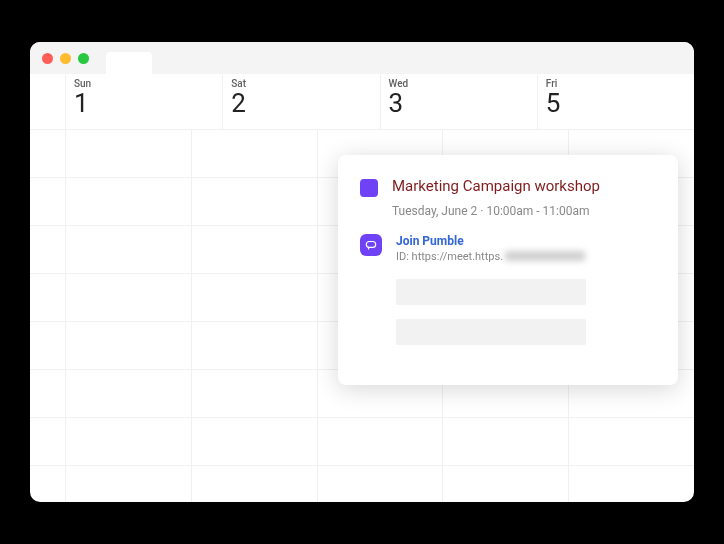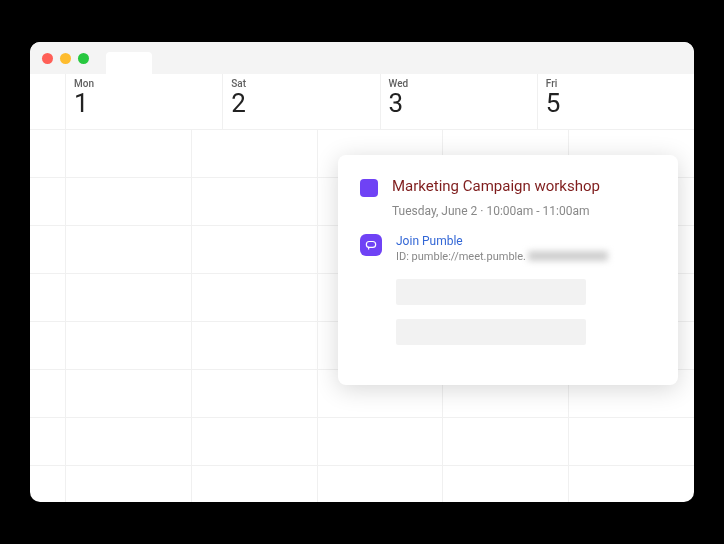--- a/index.html
+++ b/index.html
@@ -143,21 +143,21 @@
       border-radius: 6px;
       background: #6f42f5;
       flex-shrink: 0;
       display: flex;
       align-items: center;
       justify-content: center;
     }
     .join-link {
       font-size: 12px;
       color: #3367d6;
-      font-weight: 400;
+      font-weight: 700;
       cursor: pointer;
     }
     .meeting-id {
       font-size: 11px;
       color: #888;
       margin-top: 2px;
       display: flex;
       align-items: center;
     }
     .blur-rect {
@@ -188,21 +188,21 @@
   <div class="titlebar">
     <div class="traffic-light tl-red"></div>
     <div class="traffic-light tl-yellow"></div>
     <div class="traffic-light tl-green"></div>
     <div class="tab-nub"></div>
   </div>
 
   <div class="day-header">
     <div class="day-gutter"></div>
     <div class="day-cell">
-      <div class="day-label">Mon</div>
+      <div class="day-label">Sun</div>
       <div class="day-num">1</div>
     </div>
     <div class="day-cell">
       <div class="day-label">Sat</div>
       <div class="day-num">2</div>
     </div>
     <div class="day-cell">
       <div class="day-label">Wed</div>
       <div class="day-num">3</div>
     </div>
@@ -244,21 +244,21 @@
   <div class="popup-row">
     <div class="pumble-icon">
       <svg width="14" height="14" viewBox="0 0 24 24" fill="none">
         <rect x="4" y="6" width="16" height="10" rx="5" stroke="#fff" stroke-width="2"></rect>
         <path d="M8 16 L8 19" stroke="#fff" stroke-width="2" stroke-linecap="round"></path>
       </svg>
     </div>
     <div>
       <div class="join-link">Join Pumble</div>
       <div class="meeting-id">
-        <span>ID: pumble://meet.pumble.</span>
+        <span>ID: https://meet.https.</span>
           <span class="blur-rect"></span>
       </div>
     </div>
   </div>
   <div class="placeholder-rows">
     <div class="placeholder-bar"></div>
     <div class="placeholder-bar"></div>
   </div>
 </div>
 

